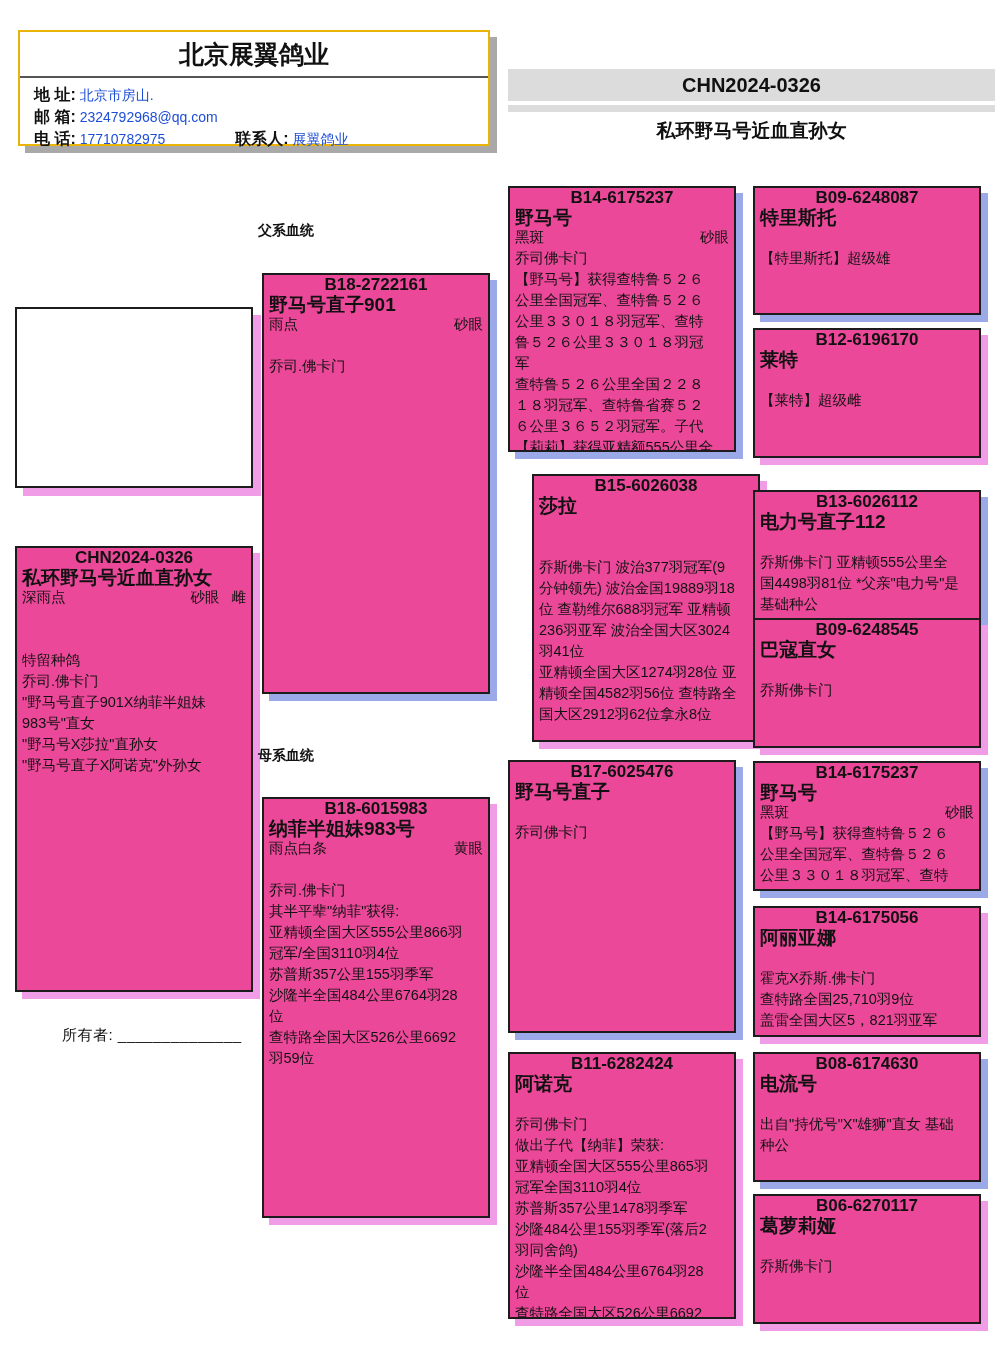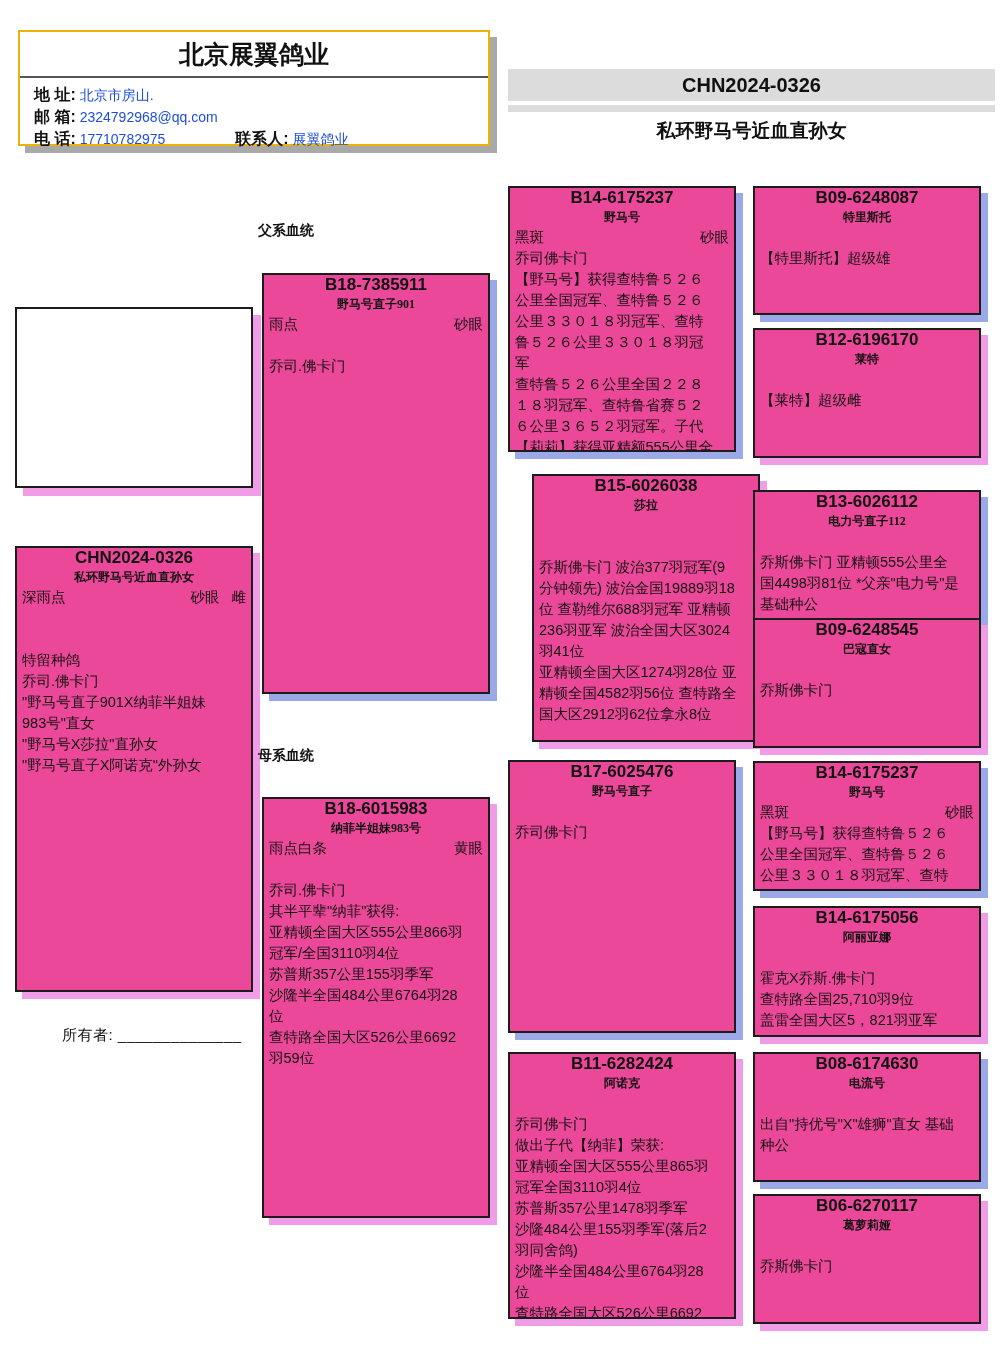--- a/index.html
+++ b/index.html
@@ -27,21 +27,21 @@
   .ring-bar-underline { position:absolute; left:508px; top:105px; width:487px; height:7px; background:#dcdcdc; }
   .subtitle { position:absolute; left:508px; top:118px; width:487px; text-align:center; font-weight:bold; font-size:19px; }
   
   .pbox {
     position:absolute; width:228px; background:#ec4899; border:2px solid #1c1c1c;
     box-sizing:border-box; padding:0 5px; overflow:hidden;margin-top:16px;
   }
   .pbox.male   { box-shadow:7px 7px 0 #9ca9e8; }
   .pbox.female { box-shadow:7px 7px 0 #f19ce6; }
   .ring  { text-align:center; font-weight:bold; font-size:17px; line-height:20px; }
-  .pname { text-align:center; font-weight:bold; font-size:12px; line-height:19px;font-family:Liberation Serif, serif; }
+  .pname { font-weight:bold; font-size:19px; line-height:19px; }
   .traits { display:flex; justify-content:space-between; font-size:14.5px; line-height:21px; }
   .traits span { white-space:pre; }
   .pbody { font-size:14.5px; line-height:21px; white-space:pre-line; }
   
   .photo-box { position:absolute; left:15px; top:307px; width:238px; height:181px;
     background:#fff; border:2px solid #1c1c1c; box-sizing:border-box; box-shadow:8px 8px 0 #f19ce6; }
   .subject-box { left:15px; top:530px; width:238px; height:446px; }
   .father-box  { left:262px; top:257px; height:421px; }
   .mother-box  { left:262px; top:781px; height:421px; }
   .gp1 { left:508px; top:170px;  height:266px; }
@@ -94,21 +94,21 @@
 "野马号X莎拉"直孙女
 "野马号直子X阿诺克"外孙女</div>
 </div>
 
 <div class="owner-line">所有者: ______________</div>
 
 <div class="blood-label paternal-label">父系血统</div>
 <div class="blood-label maternal-label">母系血统</div>
 
 <div class="pbox male father-box">
-  <div class="ring">B18-7385911</div>
+  <div class="ring">B18-2722161</div>
   <div class="pname">野马号直子901</div>
   <div class="traits">
       <span>雨点</span>
       <span>砂眼</span>
     </div>
   <div class="pbody">
 乔司.佛卡门</div>
 </div>
 
 <div class="pbox female mother-box">

